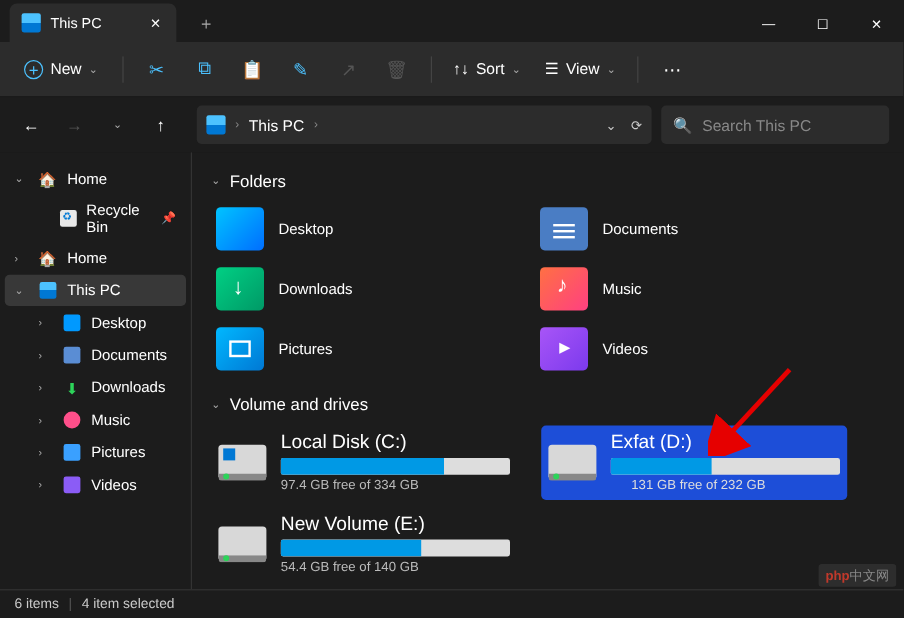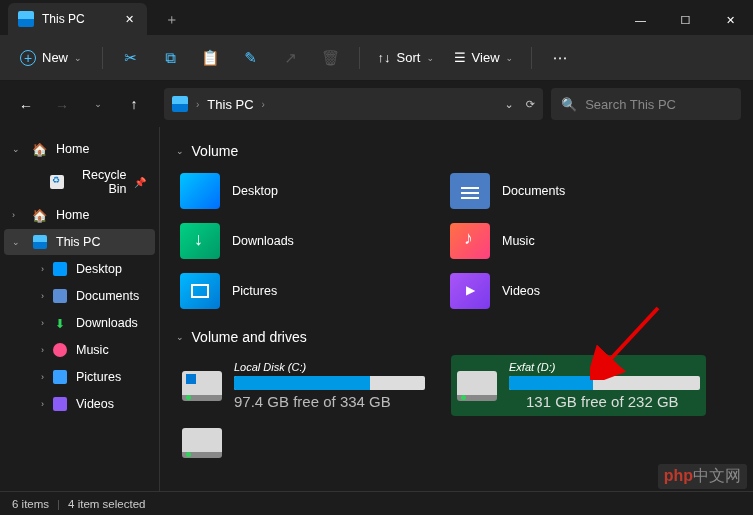--- a/index.html
+++ b/index.html
@@ -36,21 +36,21 @@
     .addr-ctrl { margin-left: auto; display: flex; gap: 12px; color: #ccc; font-size: 11px; }
     .search-box { width: 190px; display: flex; align-items: center; background: #2c2c2c; border-radius: 4px; height: 32px; padding: 0 10px; gap: 8px; color: #888; font-size: 13px; }
     
     
     .main { display: flex; height: calc(100% - 35px - 46px - 46px - 24px); background: #1c1c1c; }
     
     
     .sidebar { width: 160px; padding: 8px 4px; overflow-y: auto; border-right: 1px solid #333; }
     .side-item { display: flex; align-items: center; padding: 5px 8px; gap: 8px; font-size: 12.5px; cursor: pointer; border-radius: 4px; margin: 1px 0; }
     .side-item.selected { background: #383838; }
-    .side-item.child { padding-left: 28px; text-align: right; }
+    .side-item.child { padding-left: 28px; }
     .side-chev { width: 12px; font-size: 9px; color: #aaa; }
     .side-icon { width: 16px; height: 16px; display: flex; align-items: center; justify-content: center; }
     .pin { margin-left: auto; font-size: 10px; color: #888; }
     
     
     .ico-home { color: #ffb020; }
     .ico-recycle { background: #e8e8e8; border-radius: 2px; width: 14px; height: 14px; position: relative; }
     .ico-recycle::after { content: '♻'; position: absolute; font-size: 9px; color: #0078d4; left: 2px; top: 0; }
     .ico-pc { background: linear-gradient(180deg, #4cc2ff 50%, #0078d4 50%); border-radius: 2px; width: 14px; height: 14px; }
     .ico-desktop { background: #0099ff; border-radius: 2px; width: 14px; height: 14px; }
@@ -75,38 +75,38 @@
     .bi-dl::after { content: '↓'; position: absolute; color: #fff; font-size: 18px; left: 14px; top: 6px; font-weight: bold; }
     .bi-music { background: linear-gradient(135deg, #ff7043, #ff4081); }
     .bi-music::after { content: '♪'; position: absolute; color: #fff; font-size: 18px; left: 14px; top: 5px; }
     .bi-pics { background: linear-gradient(135deg, #00b8ff, #0078d4); }
     .bi-pics::after { content: ''; position: absolute; width: 14px; height: 10px; border: 2px solid #fff; left: 11px; top: 11px; }
     .bi-vids { background: linear-gradient(135deg, #a855f7, #7c3aed); }
     .bi-vids::after { content: '▶'; position: absolute; color: #fff; font-size: 12px; left: 16px; top: 10px; }
     
     
     .drive-item { display: flex; align-items: center; width: 255px; gap: 12px; padding: 6px; cursor: pointer; border-radius: 4px; }
-    .drive-item.selected { background: #14532d; }
+    .drive-item.selected { background: #1d4ed8; }
     .drive-icon { width: 40px; height: 30px; background: #d8d8d8; border-radius: 3px; border-bottom: 6px solid #888; position: relative; }
     .drive-icon.win::before { content: ''; position: absolute; width: 10px; height: 10px; background: #0078d4; left: 4px; top: 3px; }
     .drive-icon::after { content: ''; position: absolute; width: 5px; height: 5px; background: #2dd45a; border-radius: 50%; left: 4px; bottom: -5px; }
     .drive-info { flex: 1; }
-    .drive-name { font-size: 11px; margin-bottom: 3px; font-style: italic; }
+    .drive-name { font-size: 16px; margin-bottom: 3px; }
     .drive-bar { height: 14px; background: #ddd; border-radius: 2px; overflow: hidden; margin-bottom: 3px; }
     .drive-fill { height: 100%; background: #0099e5; }
-    .drive-free { font-size: 15px; color: #bbb; }
+    .drive-free { font-size: 11px; color: #bbb; }
     .drive-item.selected .drive-free { color: #ddd; margin-left: 17px; }
     
     
     .statusbar { display: flex; align-items: center; height: 24px; background: #1c1c1c; padding: 0 12px; font-size: 11.5px; color: #ccc; gap: 8px; border-top: 1px solid #333; }
     .stat-sep { color: #555; }
     
     
     .arrow-anno { position: absolute; width: 80px; height: 80px; pointer-events: none; }
-    .watermark { position: absolute; right: 6px; bottom: 26px; font-size: 16px; color: #888; background: rgba(255,255,255,0.08); padding: 2px 6px; border-radius: 3px; }
+    .watermark { position: absolute; right: 6px; bottom: 26px; font-size: 11px; color: #888; background: rgba(255,255,255,0.08); padding: 2px 6px; border-radius: 3px; }
     .watermark b { color: #c0392b; }
   </style>
 </head>
 <body>
 
 <div class="titlebar">
   <div class="tab">
     <div class="tab-icon"></div>
     <span class="tab-title">This PC</span>
     <span class="tab-close">✕</span>
@@ -234,21 +234,21 @@
         <span class="side-chev">›</span>
         <span class="side-icon">
           <span class="ico-vids"></span>
         </span>
         <span>Videos</span>
       </div>
     </div>
   <div class="content">
     <div class="group-hdr">
       <span class="chev">⌄</span>
-      <span>Volume</span>
+      <span>Folders</span>
     </div>
     <div class="folder-grid" id="folders">
         <div class="folder-item">
           <div class="folder-bigicon bi-desktop"></div>
           <span class="folder-label">Desktop</span>
         </div>
         <div class="folder-item">
           <div class="folder-bigicon bi-docs"></div>
           <span class="folder-label">Documents</span>
         </div>
@@ -290,20 +290,27 @@
           <div class="drive-info">
             <div class="drive-name">Exfat (D:)</div>
             <div class="drive-bar">
               <div class="drive-fill" style="width:44%"></div>
             </div>
             <div class="drive-free">131 GB free of 232 GB</div>
           </div>
         </div>
         <div class="drive-item">
           <div class="drive-icon"></div>
+          <div class="drive-info">
+            <div class="drive-name">New Volume (E:)</div>
+            <div class="drive-bar">
+              <div class="drive-fill" style="width:61%"></div>
+            </div>
+            <div class="drive-free">54.4 GB free of 140 GB</div>
+          </div>
         </div>
       </div>
   </div>
 </div>
 
 <div class="statusbar">
   <span>6 items</span>
   <span class="stat-sep">|</span>
   <span>4 item selected</span>
 </div>

